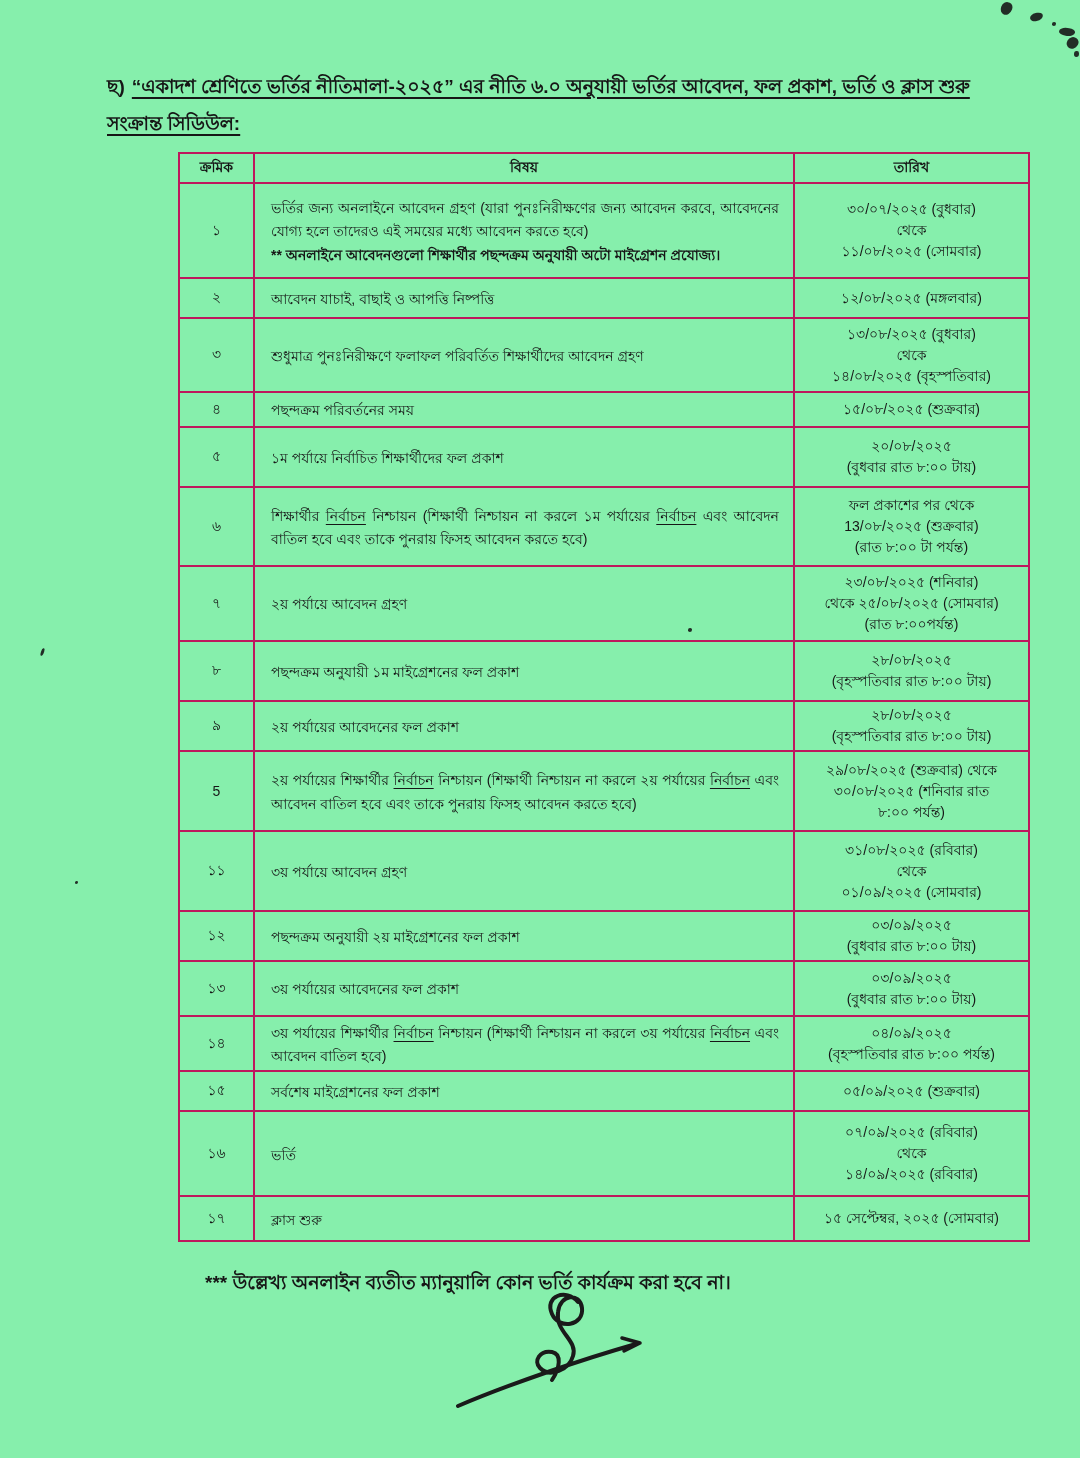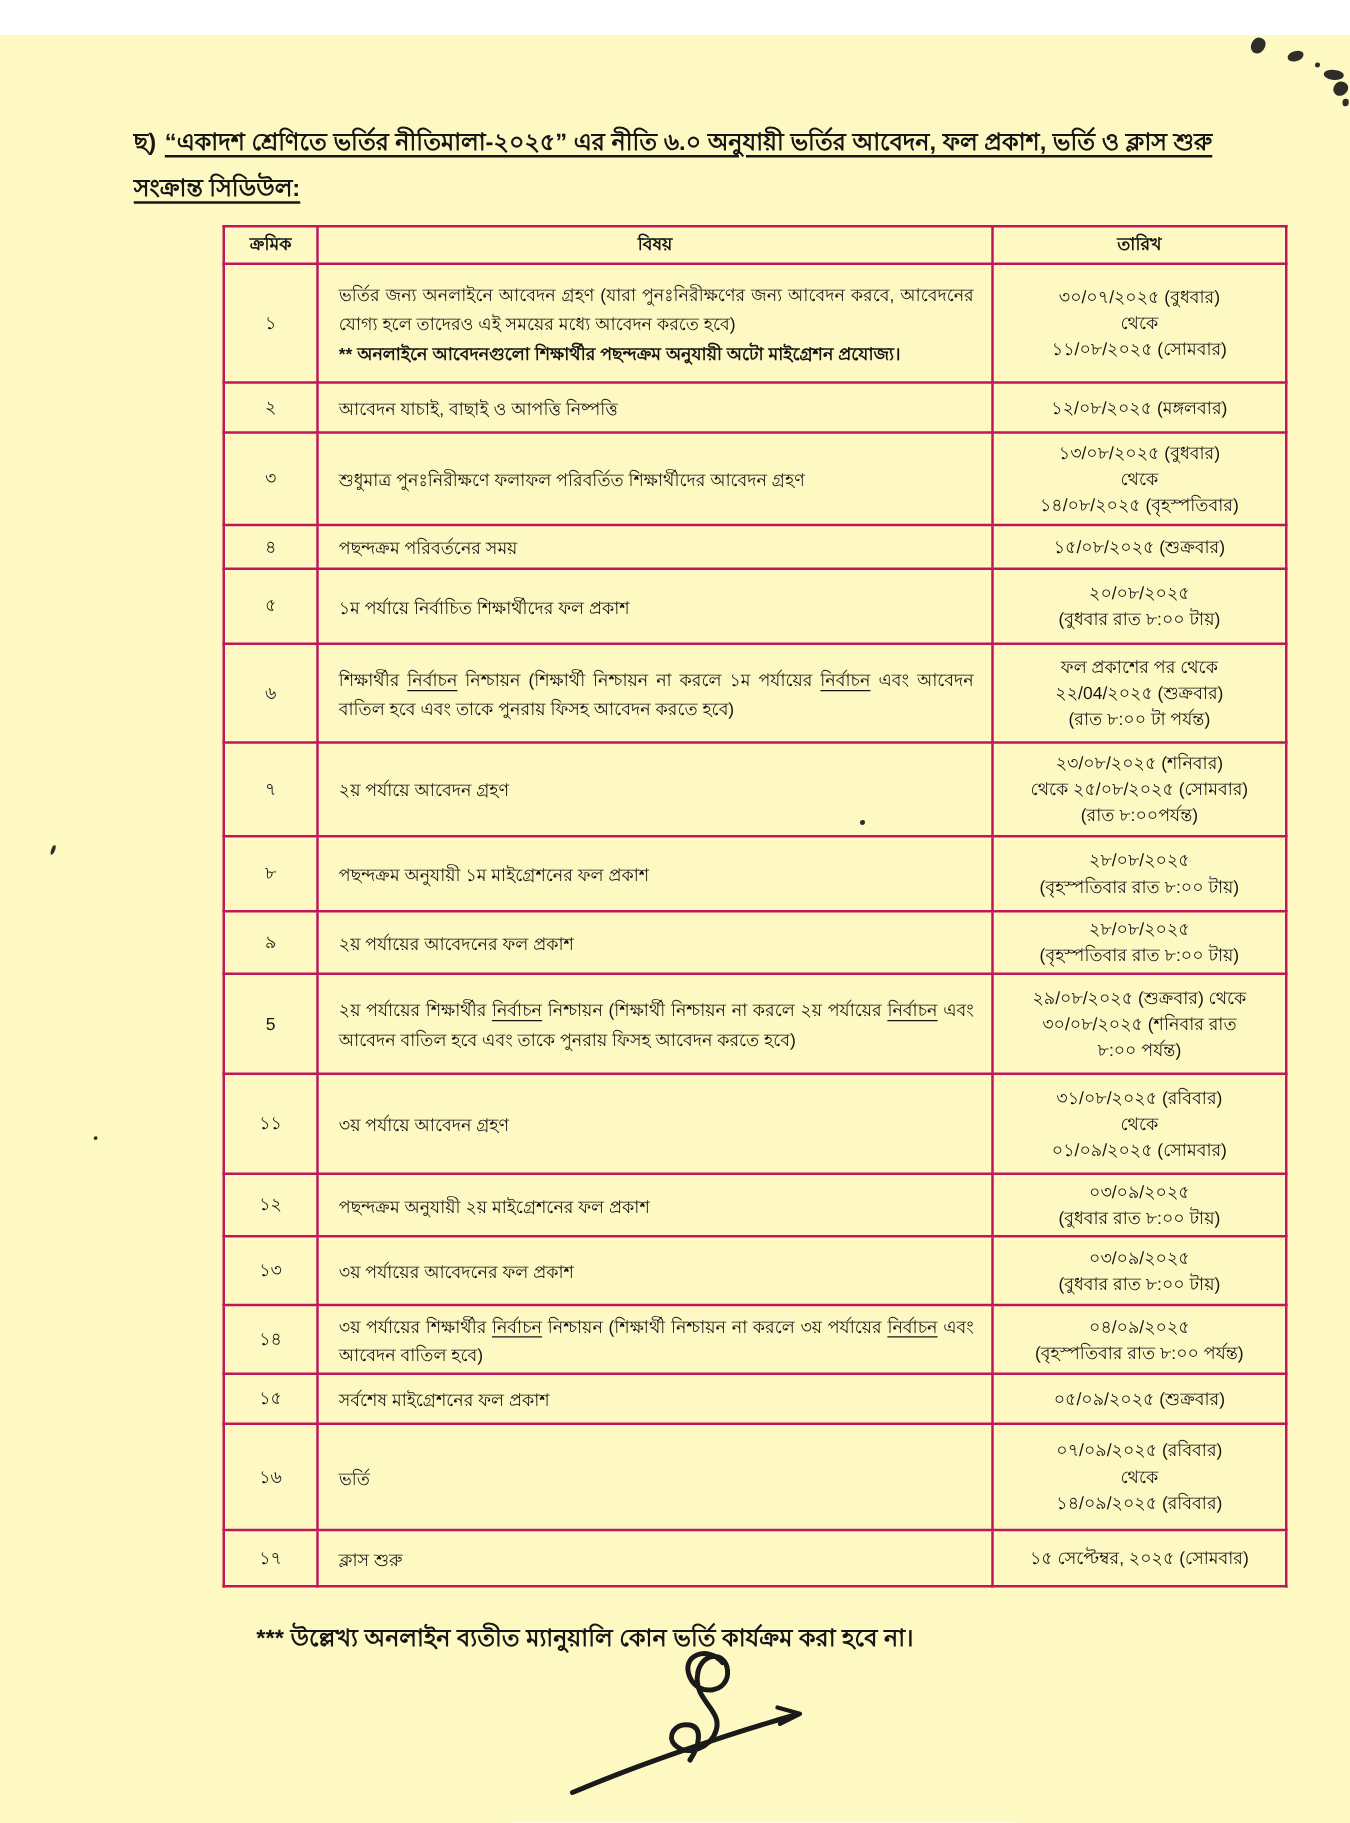--- a/index.html
+++ b/index.html
@@ -4,21 +4,21 @@
 <style>
   * { box-sizing: border-box; }
   html, body { margin: 0; padding: 0; }
   body {
     width: 1080px; height: 1458px;
     background: #ffffff;
     font-family: "Liberation Sans", "DejaVu Sans", sans-serif;
     color: #161616;
     position: relative;
   }
-  .page { position: absolute; inset: 0; background: #fef9c3; overflow: hidden; margin-top: 28px; }
+  .page { position: absolute; inset: 0; background: #86efac; overflow: hidden; }
 
   .heading {
     position: absolute; left: 107px; top: 68px; width: 880px;
     font-size: 19px; font-weight: 700; line-height: 1.95;
   }
   .heading .prefix { margin-right: 7px; }
   .heading .u {
     text-decoration: underline;
     text-underline-offset: 4px;
     text-decoration-thickness: 1.5px;
@@ -131,21 +131,21 @@
     <td class="serial">৫</td>
     <td class="subject">১ম পর্যায়ে নির্বাচিত শিক্ষার্থীদের ফল প্রকাশ</td>
     <td class="date">২০/০৮/২০২৫
 (বুধবার রাত ৮:০০ টায়)</td>
   </tr>
 
   <tr>
     <td class="serial">৬</td>
     <td class="subject">শিক্ষার্থীর <u>নির্বাচন</u> নিশ্চায়ন (শিক্ষার্থী নিশ্চায়ন না করলে ১ম পর্যায়ের <u>নির্বাচন</u> এবং আবেদন বাতিল হবে এবং তাকে পুনরায় ফিসহ আবেদন করতে হবে)</td>
     <td class="date">ফল প্রকাশের পর থেকে
-২২/04/২০২৫ (শুক্রবার)
+13/০৮/২০২৫ (শুক্রবার)
 (রাত ৮:০০ টা পর্যন্ত)</td>
   </tr>
 
   <tr>
     <td class="serial">৭</td>
     <td class="subject">২য় পর্যায়ে আবেদন গ্রহণ</td>
     <td class="date">২৩/০৮/২০২৫ (শনিবার)
 থেকে ২৫/০৮/২০২৫ (সোমবার)
 (রাত ৮:০০পর্যন্ত)</td>
   </tr>

